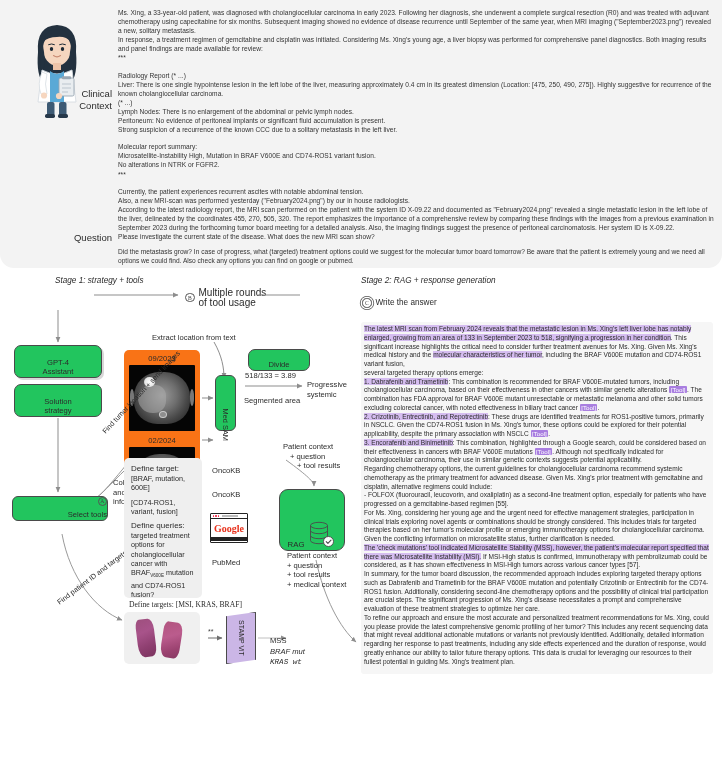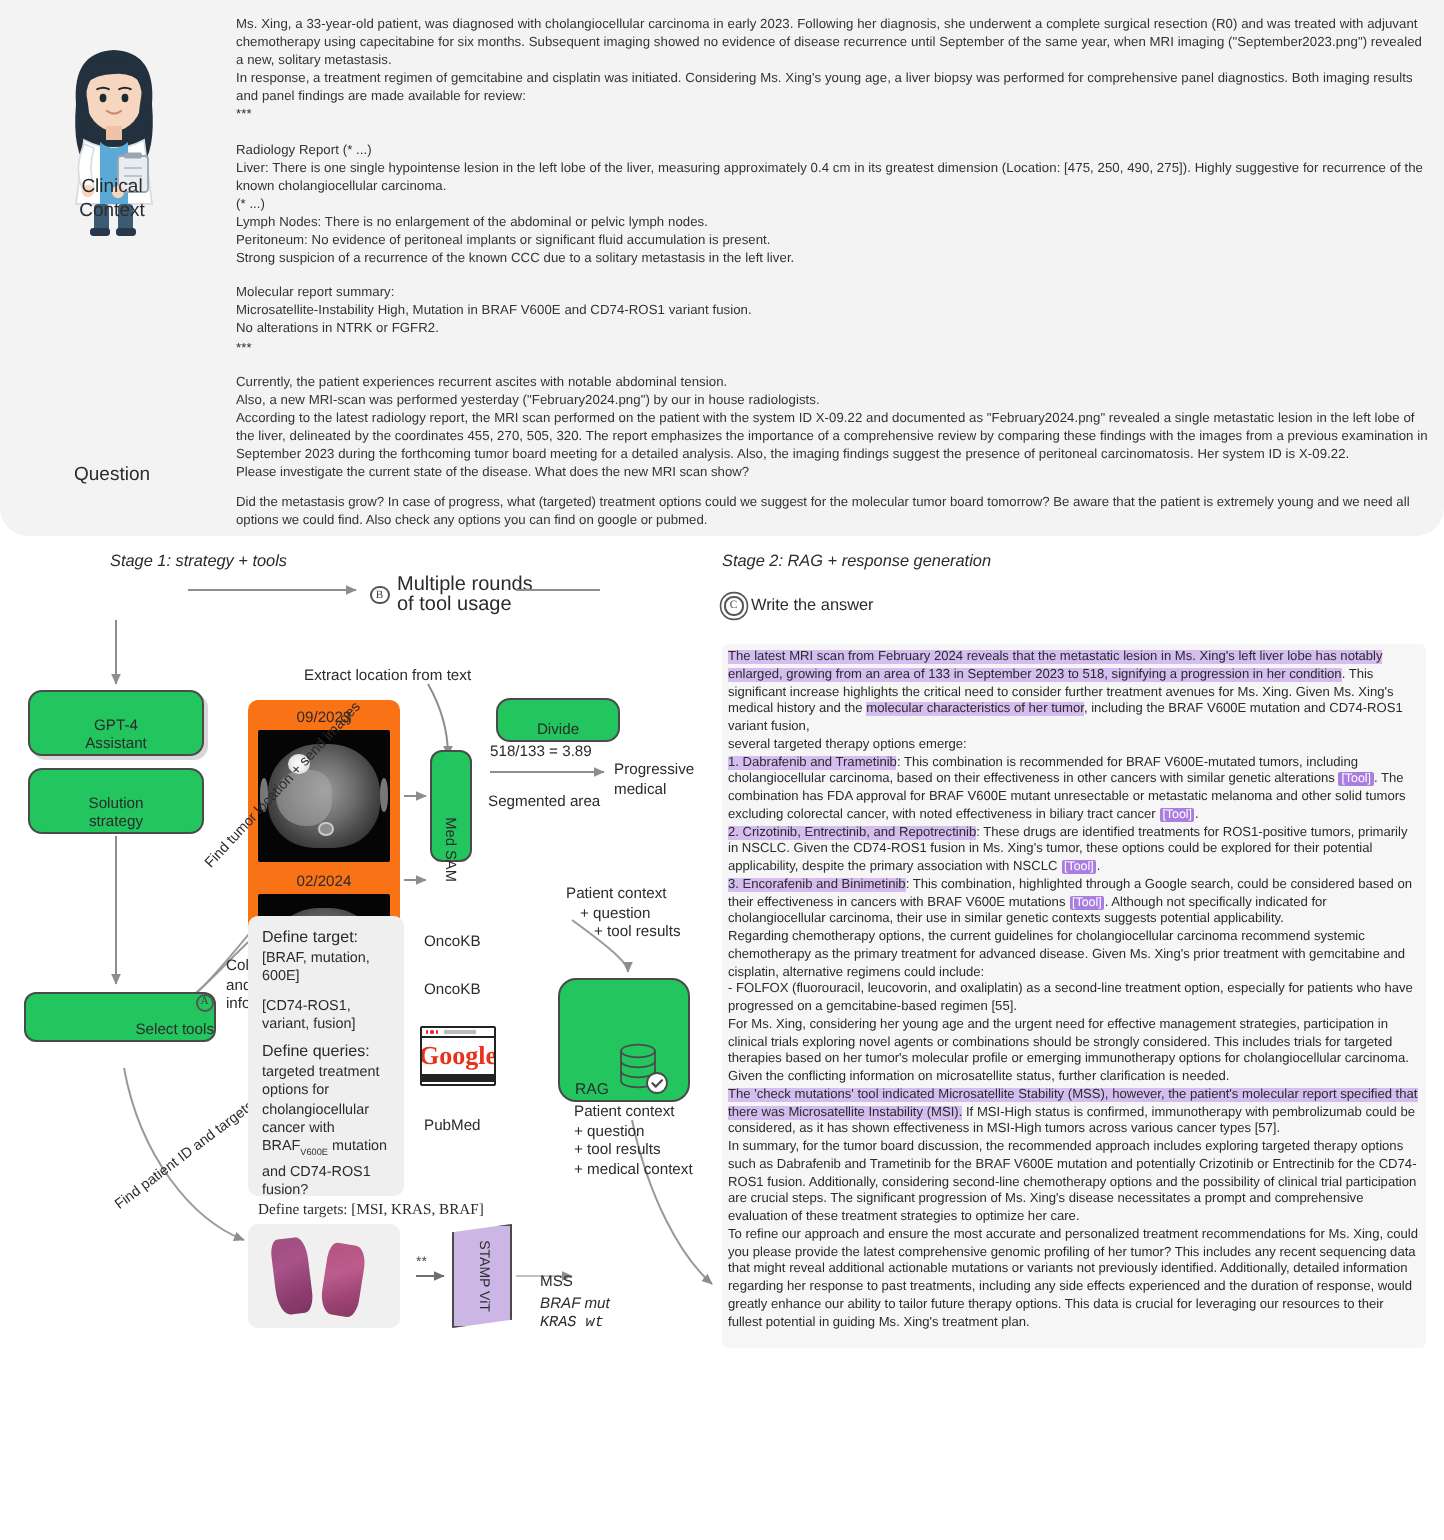--- a/index.html
+++ b/index.html
@@ -19,21 +19,21 @@
     background:#f3f3f3; border-radius:0 0 14px 14px;
   }
 
   .gutter{
     position:absolute; left:0; top:0; width:112px; height:268px;
   }
   .avatar-wrap{
     position:absolute; left:26px; top:18px; width:62px; height:102px;
   }
   .gutter-label{
-    position:absolute; width:112px; text-align:center;
+    position:absolute; width:112px; text-align:right;
     font-size:9.5px; line-height:11.5px; color:#2b2b2b;
   }
   .gutter-label.clinical{ left:0; top:88px; }
   .gutter-label.question{ left:0; top:232px; }
 
   .ctx-text{
     position:absolute; left:118px; top:8px; width:596px;
     font-size:6.6px; line-height:9.1px; color:#333333;
     letter-spacing:0.005em;
   }
@@ -164,21 +164,21 @@
     background:#fff; border:0.8px solid #222; border-radius:1px; overflow:hidden;
   }
   .google-box .bar{
     height:5px; background:#fff; border-bottom:0.8px solid #222;
     display:flex; align-items:center; gap:1px; padding-left:1.5px;
   }
   .google-box .dot{ width:1.6px; height:1.6px; border-radius:50%; background:#e24; }
   .google-box .addr{ width:16px; height:1.6px; background:#bbb; margin-left:2px; }
   .google-box .mid{
     height:18px; display:flex; align-items:center; justify-content:center;
-    font-size:13px; font-weight:bold; color:#e8301a;
+    font-size:10px; font-weight:bold; color:#e8301a;
     font-family:"Liberation Serif", serif;
   }
   .google-box .foot{ height:4px; background:#222; }
 
   
   .histo-panel{
     position:absolute; left:124px; top:612px; width:76px; height:52px;
     background:#f0f0f0; border-radius:5px;
   }
   .slice{ position:absolute; border-radius:22% 30% 26% 34%; }
@@ -416,21 +416,21 @@
     <div class="arm-l"></div>
       <div class="arm-r"></div>
   </div>
 </div>
 
 <div class="dlabel l-extract">Extract location from text</div>
 <div class="dlabel l-ratio">518/133 = 3.89</div>
 <div class="dlabel l-segarea">Segmented area</div>
 <div class="dlabel l-prog">
   <div>Progressive</div>
-  <div>medical</div>
+  <div>systemic</div>
 </div>
 
 <div class="dlabel l-pctx1">
   <div>Patient context</div>
   <div style="padding-left:7px">+ question</div>
   <div style="padding-left:14px">+ tool results</div>
 </div>
 
 <div class="dlabel l-pctx2">
   <div>Patient context</div>

